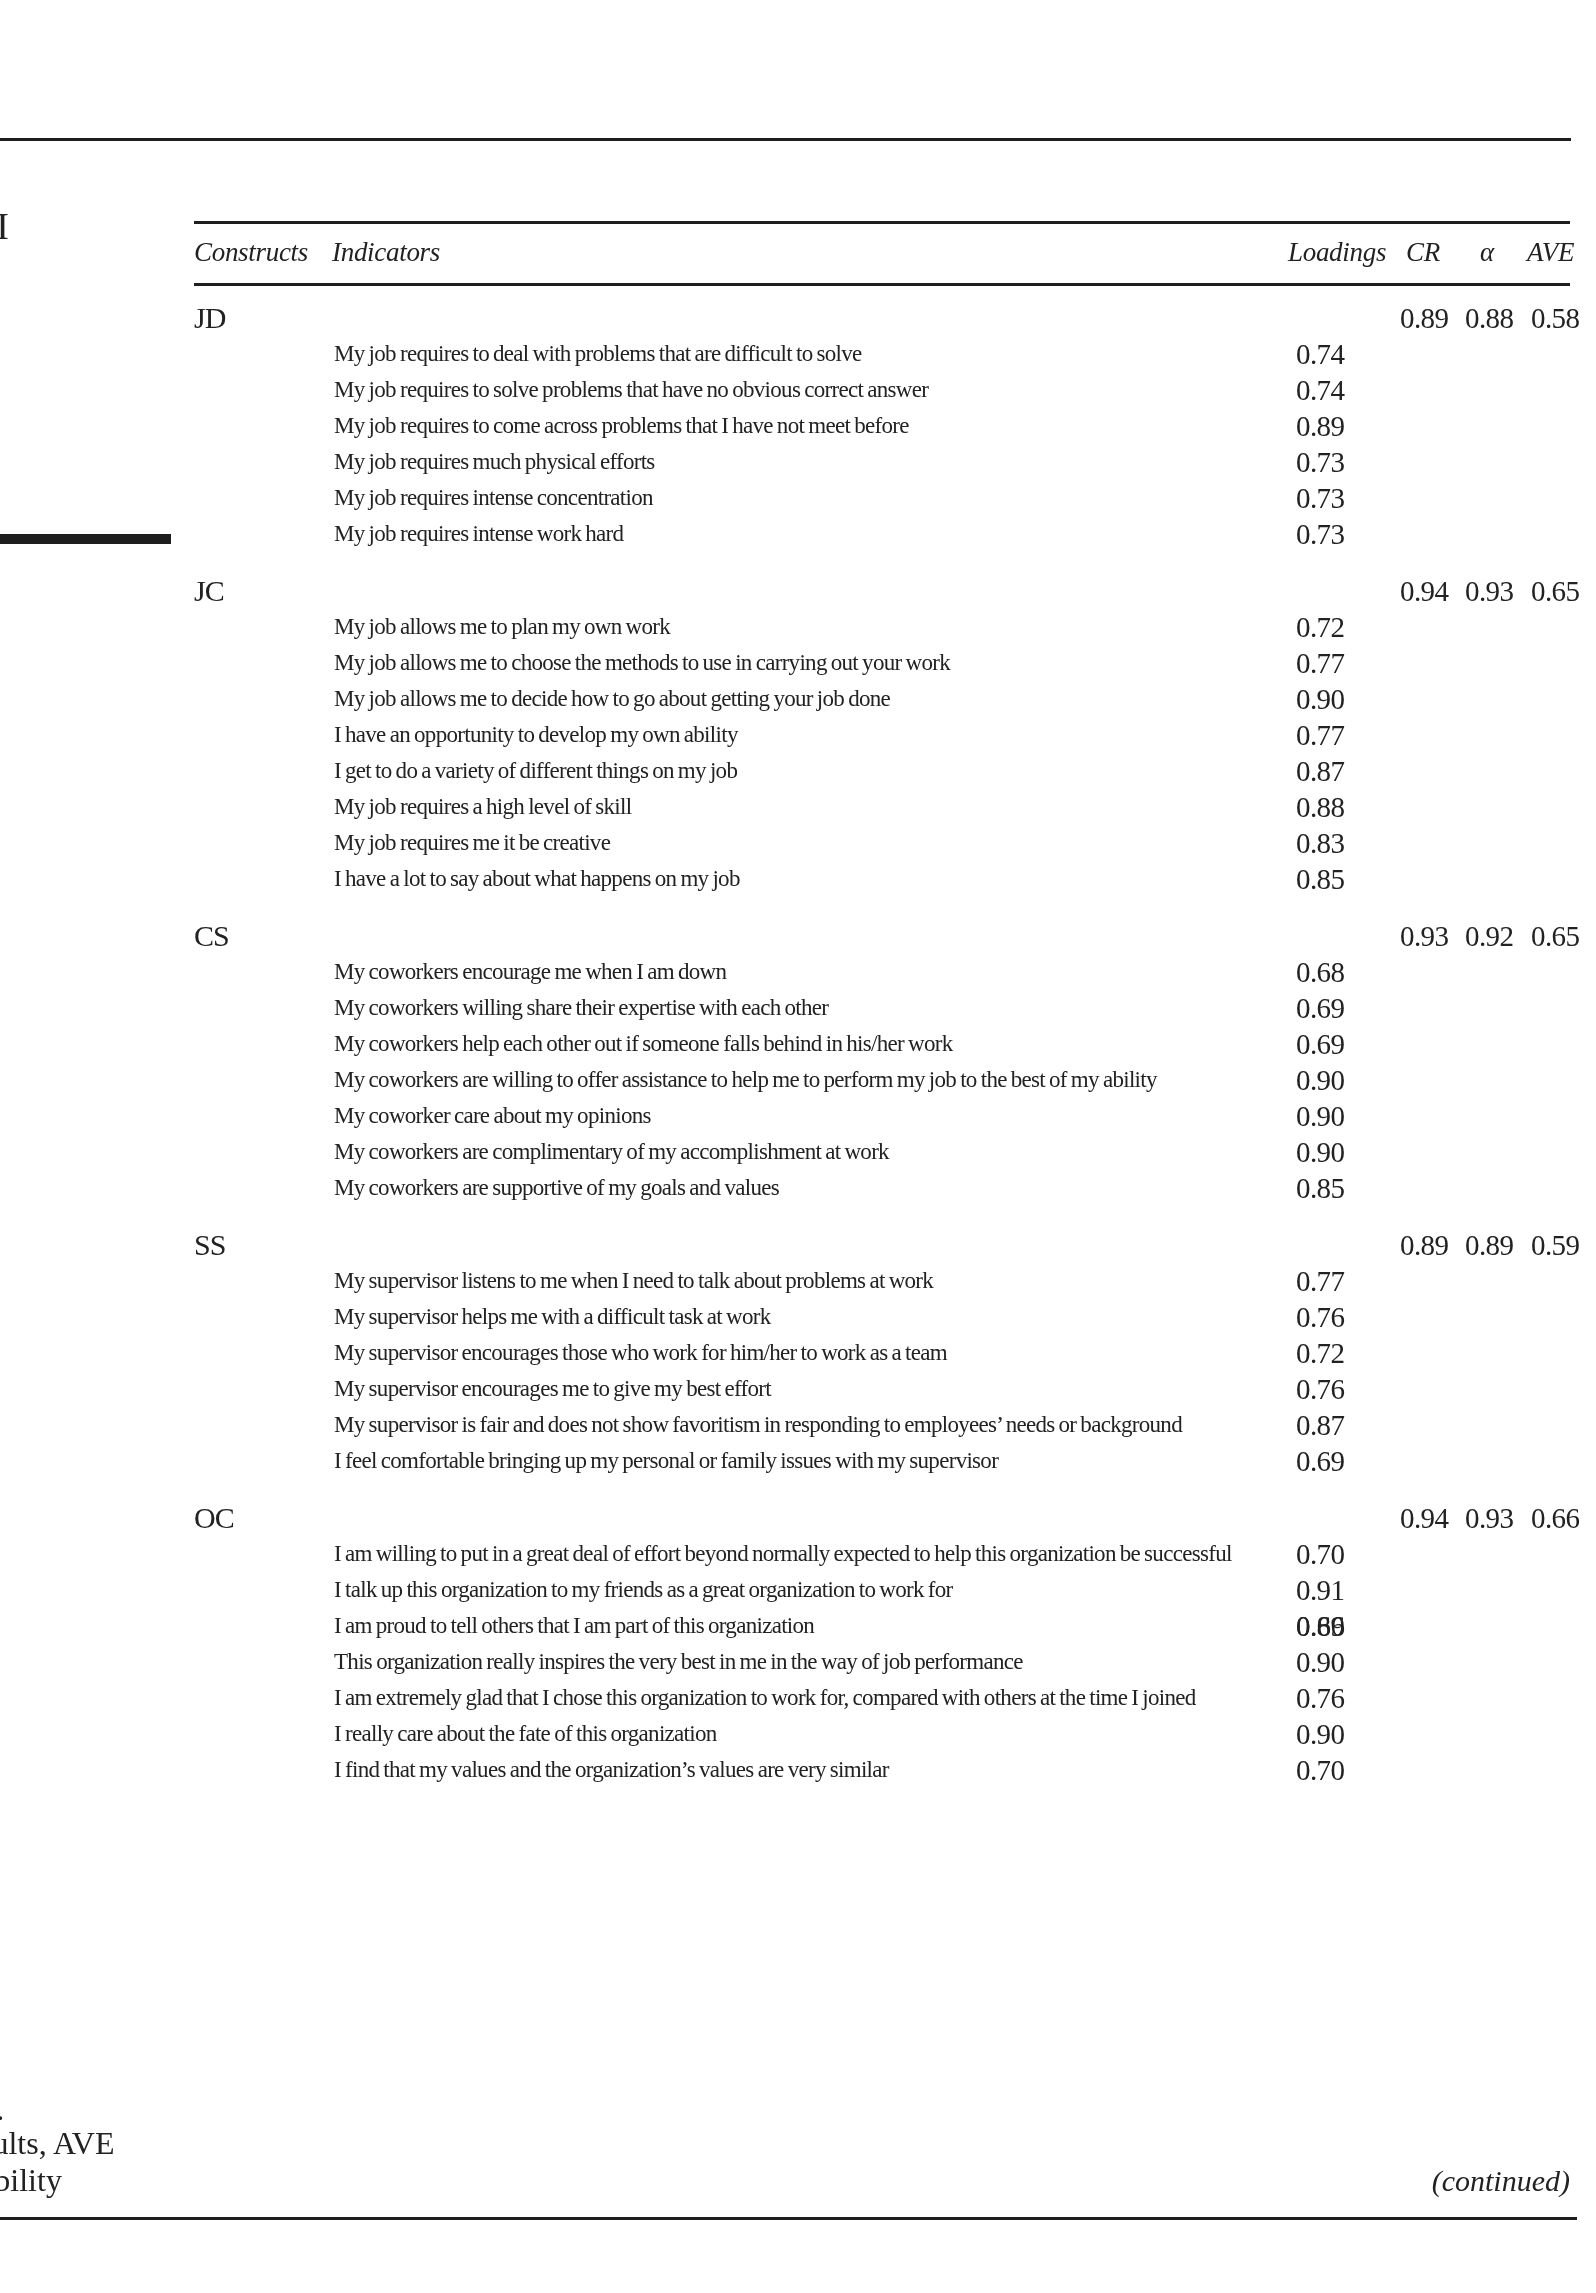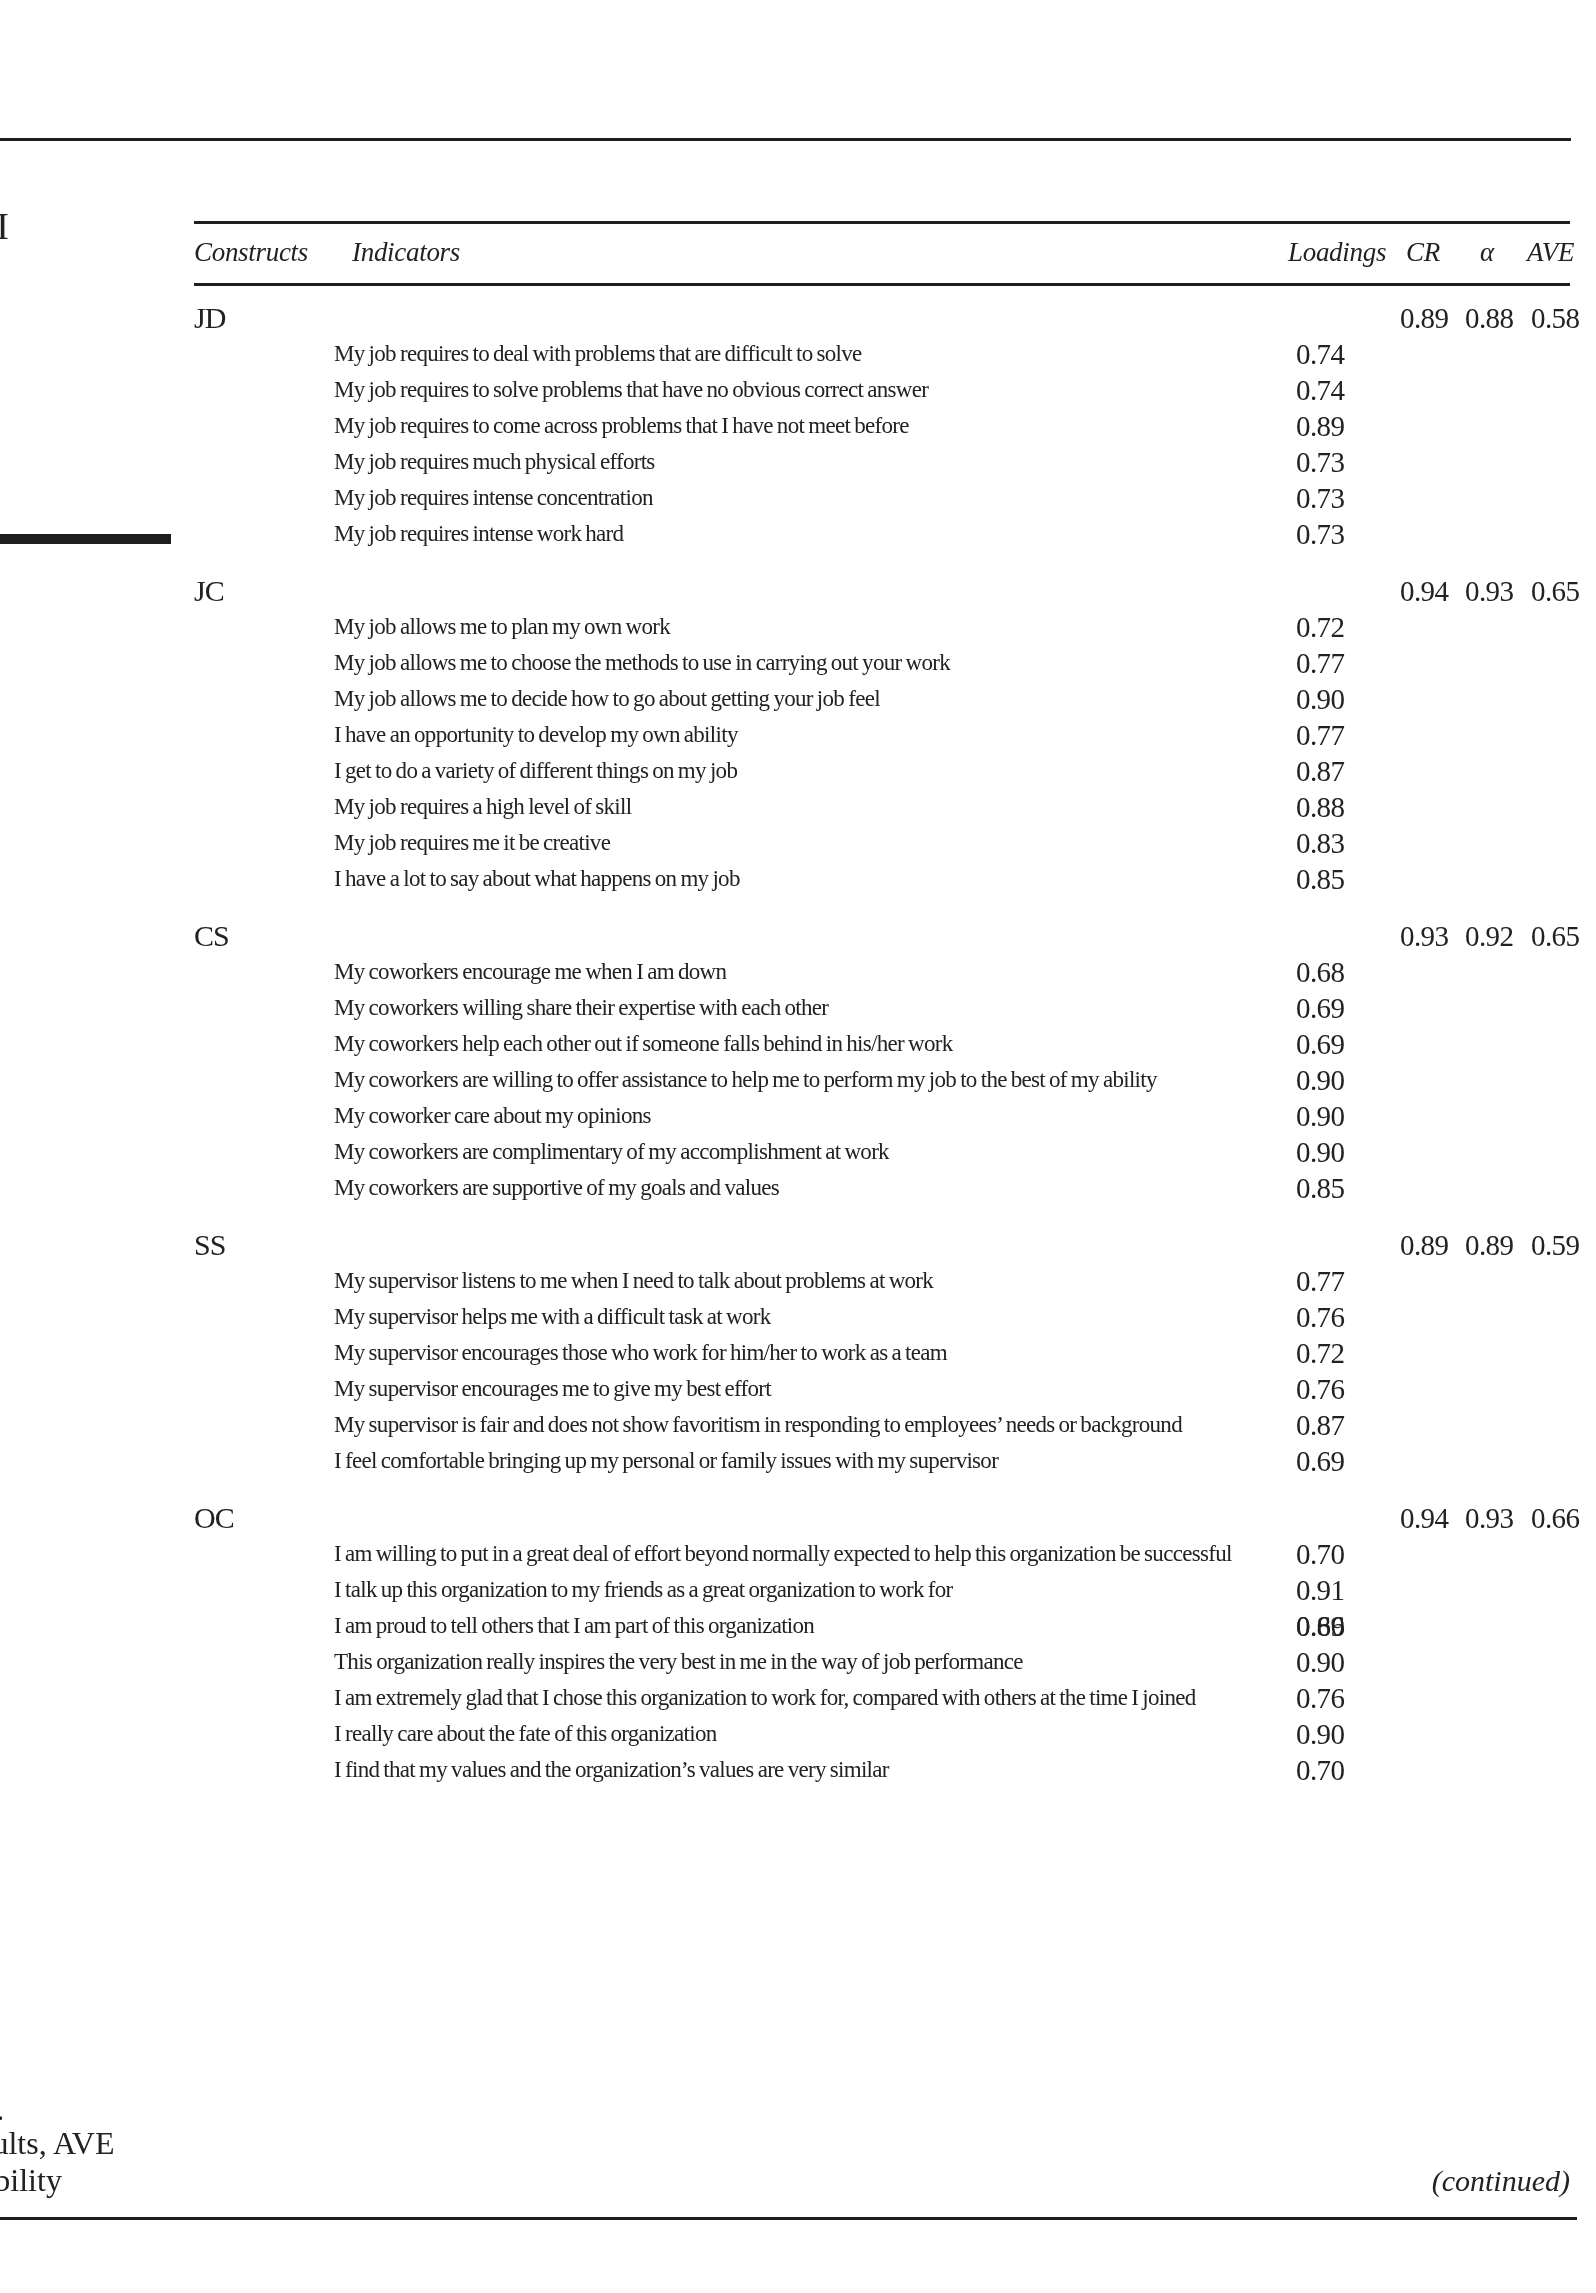--- a/index.html
+++ b/index.html
@@ -16,21 +16,21 @@
   .side-bar { position: absolute; left: 0; top: 534px; width: 171px; height: 9.6px; background: #1e1e1e; }
 
   .side-glyph { position: absolute; left: -3.8px; top: 203px; font-size: 38px; line-height: 46px; }
   .side-caption { position: absolute; left: -1.9px; font-size: 32px; line-height: 38px; font-family: "Liberation Serif", serif; }
   .sc1 { top: 2090px; left: -3.8px; }
   .sc2 { top: 2124px; left: -7.6px; }
   .sc3 { top: 2161px; left: -5.7px; }
 
   .hdr { position: absolute; top: 235px; font-size: 27px; line-height: 34px; letter-spacing: -0.3px; font-style: italic; }
   .hdr-constructs { left: 194px; }
-  .hdr-indicators { left: 332px; margin-left: 20px; }
+  .hdr-indicators { left: 332px; }
   .hdr-loadings { left: 1288px; }
   .hdr-cr { left: 1406px; }
   .hdr-alpha { left: 1480px; font-style: italic; }
   .hdr-ave { left: 1527px; }
 
   #table-body { position: absolute; left: 194px; top: 300px; width: 1376px; }
   .group { position: relative; margin-bottom: 21px; }
   .group-head { position: relative; height: 36px; }
   .construct-label { position: absolute; left: 0; top: 0; font-size: 30px; line-height: 36px; letter-spacing: -1px; }
   .stat { position: absolute; top: 0; font-size: 29px; line-height: 36px; letter-spacing: -0.6px; }
@@ -108,21 +108,21 @@
       </div>
       <div class="item">
         <div class="item-text">My job allows me to plan my own work</div>
         <div class="item-loading">0.72</div>
       </div>
       <div class="item">
         <div class="item-text">My job allows me to choose the methods to use in carrying out your work</div>
         <div class="item-loading">0.77</div>
       </div>
       <div class="item">
-        <div class="item-text">My job allows me to decide how to go about getting your job feel</div>
+        <div class="item-text">My job allows me to decide how to go about getting your job done</div>
         <div class="item-loading">0.90</div>
       </div>
       <div class="item">
         <div class="item-text">I have an opportunity to develop my own ability</div>
         <div class="item-loading">0.77</div>
       </div>
       <div class="item">
         <div class="item-text">I get to do a variety of different things on my job</div>
         <div class="item-loading">0.87</div>
       </div>

